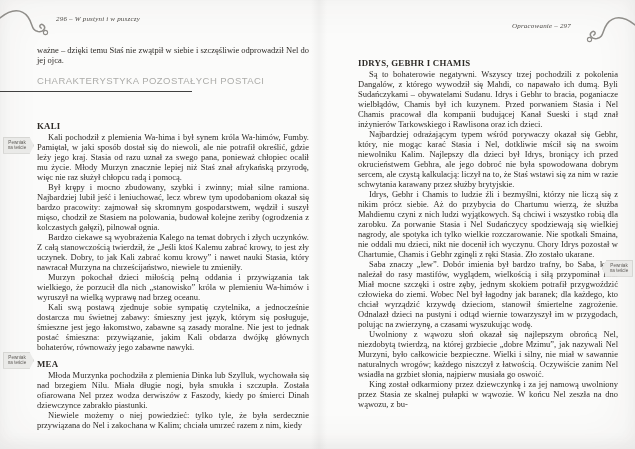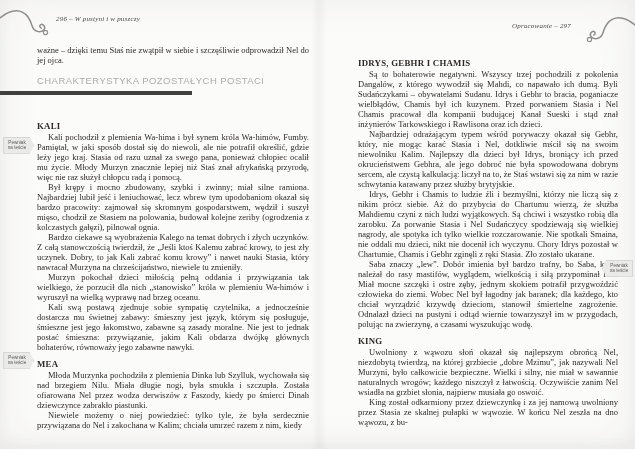--- a/index.html
+++ b/index.html
@@ -24,21 +24,21 @@
   .flourish{position:absolute;color:#8f8d89;}
   #flourish-left{left:0;top:5px;}
   #flourish-right{right:0;top:12px;transform:scaleX(-1);}
   .page-text{
     font-size:8.5px;line-height:10px;color:#2e2b27;text-align:justify;
   }
   #intro-left{position:absolute;left:37px;top:36px;width:272px;}
   #intro-right{position:absolute;left:358px;top:36px;width:260px;}
   #section-title{
     position:absolute;left:0;top:75px;width:155px;
-    padding:0 0 5px 37px;border-bottom:4px solid #404040;
+    padding:0 0 5px 37px;border-bottom:1px solid #404040;
     font-family:"Liberation Sans", sans-serif;font-size:9.5px;font-weight:400;
     color:#acaca9;letter-spacing:.45px;white-space:nowrap;
   }
   #left-column{position:absolute;left:37px;top:106px;width:272px;margin-top:15px;}
   #right-column{position:absolute;left:358px;top:58px;width:260px;}
   .char-heading{
     margin:7px 0 1px 0;font-size:8.8px;font-weight:bold;letter-spacing:.25px;color:#2e2b27;
   }
   .column > .char-section:first-child > .char-heading{margin-top:0;}
   .para{margin:0;text-indent:11px;}
@@ -104,21 +104,20 @@
       <div class="char-section">
         <h3 class="char-heading">IDRYS, GEBHR I CHAMIS</h3>
         <p class="para"><span class="seg-b">Są to bohaterowie negatywni</span><span class="">. Wszyscy trzej </span><span class="seg-b">pochodzili z pokolenia Dangalów, z którego wywodził się Mahdi, co napawało ich dumą</span><span class="">. Byli Sudańczykami – obywatelami Sudanu. Idrys i Gebhr to bracia, poganiacze wielbłądów, Chamis był ich kuzynem. Przed porwaniem Stasia i Nel Chamis pracował dla kompanii budującej Kanał Sueski i stąd znał inżynierów Tarkowskiego i Rawlisona oraz ich dzieci.</span></p>
         <p class="para"><span class="">Najbardziej odrażającym typem wśród porywaczy okazał się Gebhr, który, nie mogąc karać Stasia i Nel, dotkliwie mścił się na swoim niewolniku Kalim. </span><span class="seg-b">Najlepszy dla dzieci był Idrys</span><span class="">, broniący ich przed okrucieństwem Gebhra, </span><span class="seg-b">ale jego dobroć nie była spowodowana dobrym sercem, ale czystą kalkulacją</span><span class="">: liczył na to, że Staś wstawi się za nim w razie schwytania karawany przez służby brytyjskie.</span></p>
         <p class="para"><span class="">Idrys, Gebhr i Chamis </span><span class="seg-b">to ludzie źli i bezmyślni, którzy nie liczą się z nikim prócz siebie</span><span class="">. Aż do przybycia do Chartumu wierzą, że służba Mahdiemu czyni z nich ludzi wyjątkowych. Są </span><span class="seg-b">chciwi i wszystko robią dla zarobku</span><span class="">. Za porwanie Stasia i Nel Sudańczycy spodziewają się wielkiej nagrody, ale spotyka ich tylko wielkie rozczarowanie. Nie spotkali Smaina, nie oddali mu dzieci, nikt nie docenił ich wyczynu. Chory Idrys pozostał w Chartumie, </span><span class="seg-b">Chamis i Gebhr zginęli z ręki Stasia. Zło zostało ukarane</span><span class="">.</span></p>
       </div>
       <div class="char-section">
         <p class="para"><span class="seg-u">Saba znaczy „lew”. Dobór imienia był bardzo trafny, bo Saba, który należał do rasy mastifów, wyglądem, wielkością i siłą przypominał lwa.</span><span class=""> Miał </span><span class="seg-b">mocne szczęki i ostre zęby, jednym skokiem potrafił przygwoździć człowieka do ziemi</span><span class="">. Wobec Nel był łagodny jak baranek; dla każdego, kto chciał wyrządzić krzywdę dzieciom, stanowił śmiertelne zagrożenie. Odnalazł dzieci na pustyni i odtąd wiernie towarzyszył im w przygodach, polując na zwierzynę, a czasami wyszukując wodę.</span></p>
       </div>
       <div class="char-section">
-        <h3 class="char-heading">KING</h3>
         <p class="para"><span class="seg-b">Uwolniony z wąwozu słoń okazał się najlepszym obrońcą Nel</span><span class="">, niezdobytą twierdzą, na której grzbiecie </span><span class="seg-i">„dobre Mzimu”</span><span class="">, jak nazywali Nel Murzyni, było całkowicie bezpieczne. Wielki i silny, nie miał w sawannie naturalnych wrogów; każdego niszczył z łatwością. Oczywiście zanim Nel wsiadła na grzbiet słonia, najpierw musiała go oswoić.</span></p>
         <p class="para"><span class="">King został odkarmiony przez dziewczynkę i za jej namową uwolniony przez Stasia ze skalnej pułapki w wąwozie. W końcu Nel zeszła na dno wąwozu, z bu-</span></p>
       </div>
     </div>
 
   <div class="pewniak-badge badge-left" id="badge-kali">
     <div>Pewniak</div>
     <div>na teście</div>
   </div>
   <div class="pewniak-badge badge-left" id="badge-mea">

